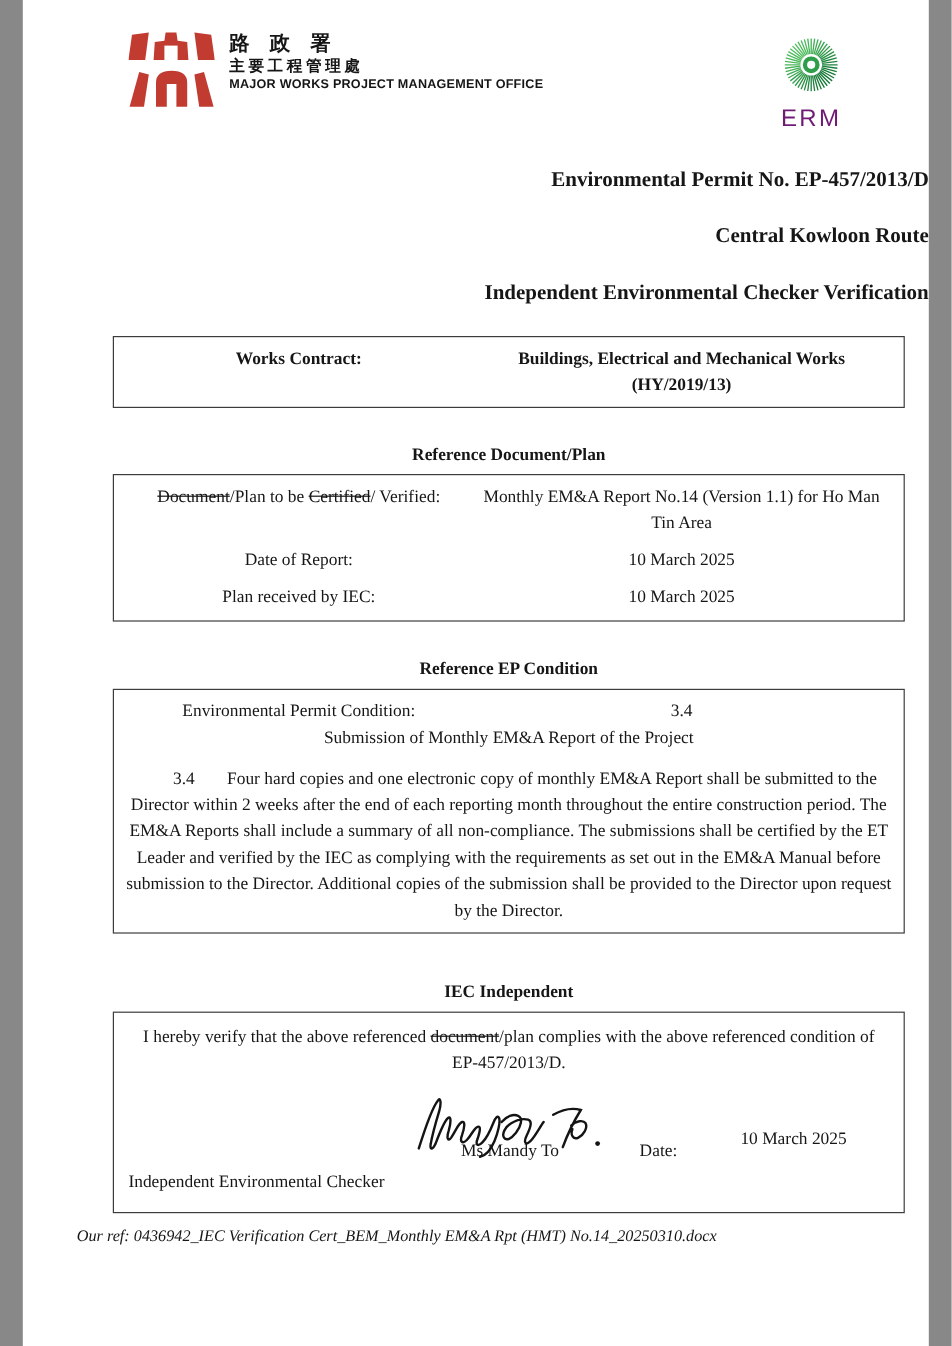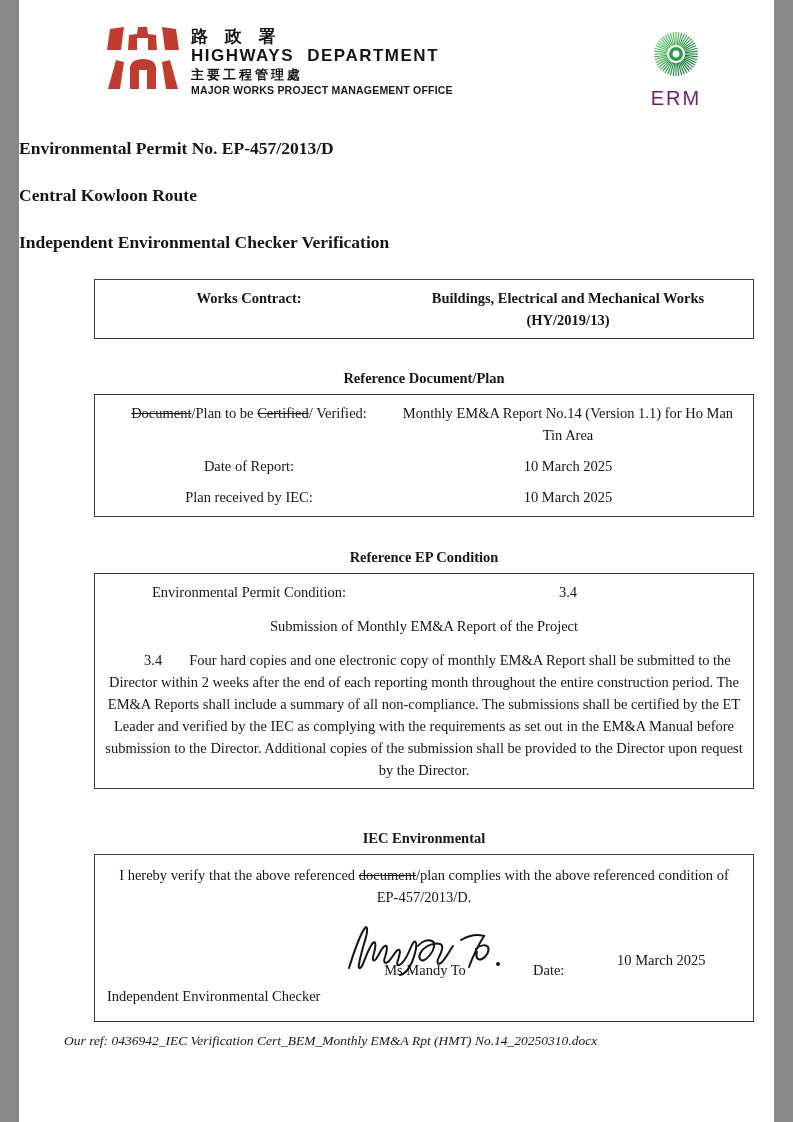--- a/index.html
+++ b/index.html
@@ -13,40 +13,40 @@
   .hyd { display:flex; gap:12px; }
   .hyd-icon svg { display:block; }
   .hyd-text { padding-top:3px; font-family:"Liberation Sans", sans-serif; }
   .hyd-zh   { font-size:17px; font-weight:bold; letter-spacing:6px; line-height:19px; }
   .hyd-en   { font-size:17px; font-weight:bold; letter-spacing:1.5px; word-spacing:7px; line-height:20px; }
   .office-zh{ font-size:13px; font-weight:bold; letter-spacing:3px; line-height:17px; }
   .office-en{ font-size:10.5px; font-weight:bold; letter-spacing:0.2px; line-height:15px; }
   .erm { text-align:center; width:84px; }
   .erm-label { font-family:"Liberation Sans", sans-serif; font-size:20px; letter-spacing:2px; color:#701a75; line-height:20px; }
   
-  .titles { text-align:left; margin-top:30px; }
+  .titles { text-align:right; margin-top:30px; }
   .title-line { font-weight:bold; font-size:17.5px; margin-bottom:26px; }
   
   .content { width:660px; margin:0 auto 0 75px;text-align:center; }
   .box { border:1px solid #3c3c3c; padding:7px 10px; }
   .row { display:flex; }
   .label-col { width:288px; flex:0 0 288px; }
   .value-col { flex:1; }
   .bold { font-weight:bold; }
   .strike { text-decoration:line-through; }
   .section-heading { font-weight:bold; font-size:14.5px; margin-bottom:7px; }
   .body-text { font-size:14.5px; line-height:22px; }
   .works-box { margin-top:5px; }
   .sec { margin-top:0; }
   .gap-after-works { height:31px; }
   .gap-after-refdoc { height:32px; }
   .gap-after-ep { height:41px; }
   .refdoc-box .row { margin-bottom:9px; }
   .refdoc-box .row:last-child { margin-bottom:1px; }
-  .ep-box .row { margin-bottom:12px; }
+  .ep-box .row { }
   .ep-sub { margin-bottom:12px; }
   .clause-num { display:inline-block; width:72px; }
   
   .iec-box { position:relative; height:168px; padding:9px 12px; }
   .sig-wrap { margin-top:12px; margin-left:2px; }
   .sig-row { position:absolute; left:12px; bottom:40px; width:636px; }
   .title-row { position:absolute; left:12px; bottom:14px; }
   .date-label { position:absolute; left:438px; bottom:40px; }
   .date-value { position:absolute; left:522px; bottom:50px; }
   .footer { margin:11px 0 0 45px; font-style:italic; font-size:13.5px; }
@@ -68,21 +68,20 @@
             <polygon points="55,3 69,5 72,26 58,26"></polygon>
 
             <polygon points="1,65 9,36 17,38 13,65"></polygon>
             <path d="M23,65 L23,45 Q23,35 36,35 Q49,35 49,45 L49,65 L40,65 L40,46 L32,46 L32,65 Z"></path>
             <polygon points="59,65 55,38 63,36 71,65"></polygon>
           </g>
         </svg>
       </div>
       <div class="hyd-text">
         <div class="hyd-zh">路 政 署</div>
-        <div class="hyd-en">HIGHWAYS DEPARTMENT</div>
         <div class="office-zh">主要工程管理處</div>
         <div class="office-en">MAJOR WORKS PROJECT MANAGEMENT OFFICE</div>
       </div>
     </div>
     <div class="erm">
       <svg width="60" height="60" viewBox="0 0 60 60">
         <g stroke="#2f9e49" stroke-width="1.1">
           <g id="rays">
               <line x1="39" y1="30" x2="52" y2="30" stroke="rgb(28,129,60)"></line>
               <line x1="38.923003752364295" y1="31.174735729980465" x2="51.81178695022383" y2="32.871576228841136" stroke="rgb(25,126,59)"></line>
@@ -186,21 +185,21 @@
           <div class="value-col">3.4</div>
         </div>
         <div class="ep-sub">Submission of Monthly EM&amp;A Report of the Project</div>
         <div><span class="clause-num">3.4</span><span>Four hard copies and one electronic copy of monthly EM&amp;A Report shall be submitted to the Director within 2 weeks after the end of each reporting month throughout the entire construction period. The EM&amp;A Reports shall include a summary of all non-compliance. The submissions shall be certified by the ET Leader and verified by the IEC as complying with the requirements as set out in the EM&amp;A Manual before submission to the Director. Additional copies of the submission shall be provided to the Director upon request by the Director.</span></div>
       </div>
     </div>
 
     <div class="gap-after-ep"></div>
 
     <div class="sec">
-      <div class="section-heading">IEC Environmental</div>
+      <div class="section-heading">IEC Independent</div>
       <div class="box iec-box body-text">
         <div><span>I hereby verify that the above referenced </span><span class="strike">document</span><span>/plan complies with the above referenced condition of EP-457/2013/D.</span></div>
         <div class="sig-wrap">
           <svg width="160" height="56" viewBox="0 0 160 56">
             <g fill="none" stroke="#141414" stroke-width="2" stroke-linecap="round">
               <path d="M4,48 C9,32 15,14 20,8 C22,5 23,10 21,17 C18,27 15,38 14,44 C13,49 15,50 18,44 C21,36 25,26 28,23 C31,20 31,26 29,33 C27,39 28,43 31,39 C35,33 37,27 40,26 C43,25 42,31 40,37 C38,42 40,45 44,41 C48,37 50,31 53,30 C56,29 55,34 53,40 C51,45 53,47 57,43 C61,39 64,32 66,27 C68,22 70,20 71,23 C72,26 70,35 67,42 C64,49 60,54 55,55"></path>
               <path d="M73,26 C77,21 83,19 87,21 C91,23 89,30 85,35 C81,40 77,42 75,39 C73,36 76,30 81,27 C86,24 91,23 95,24 C99,25 97,31 94,37 C91,43 93,46 97,42 C101,38 105,30 108,26"></path>
               <path d="M116,20 C123,16 132,14 139,16 C134,24 128,36 124,47 M131,29 C135,25 141,24 143,27 C145,31 141,37 137,39 C133,41 130,37 132,32"></path>
             </g>
             <circle cx="153" cy="44" r="2" fill="#141414"></circle>

